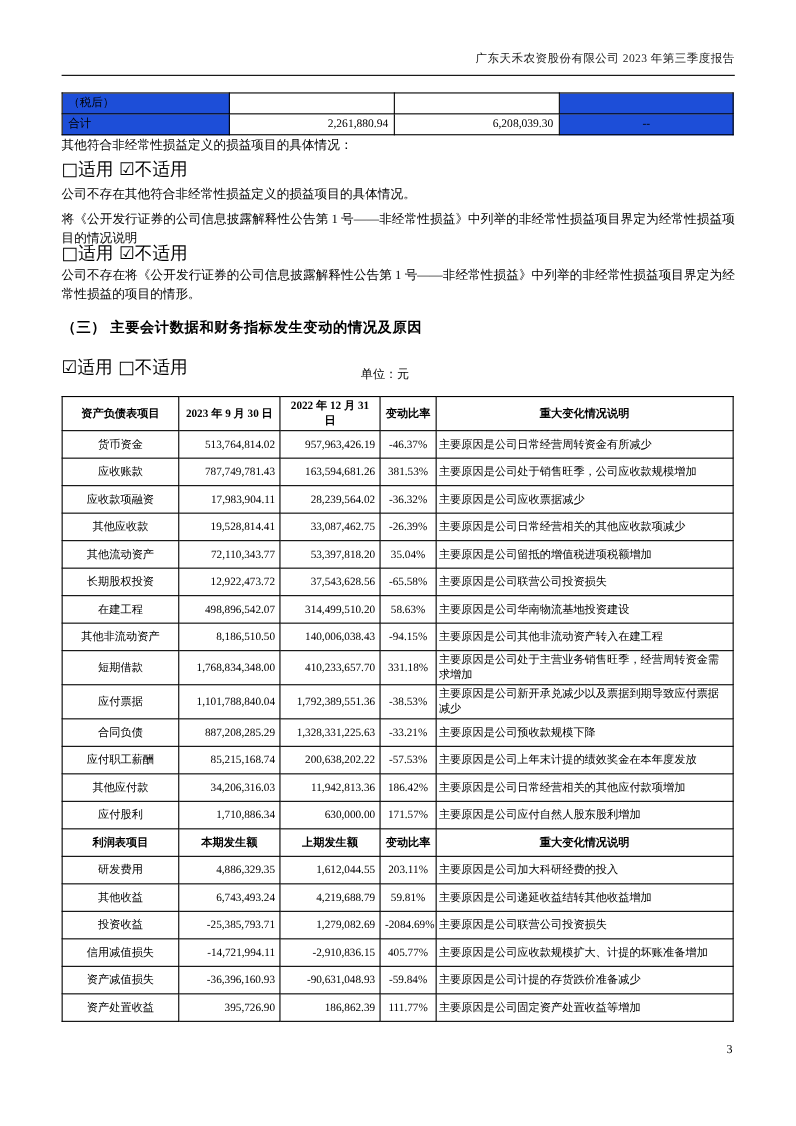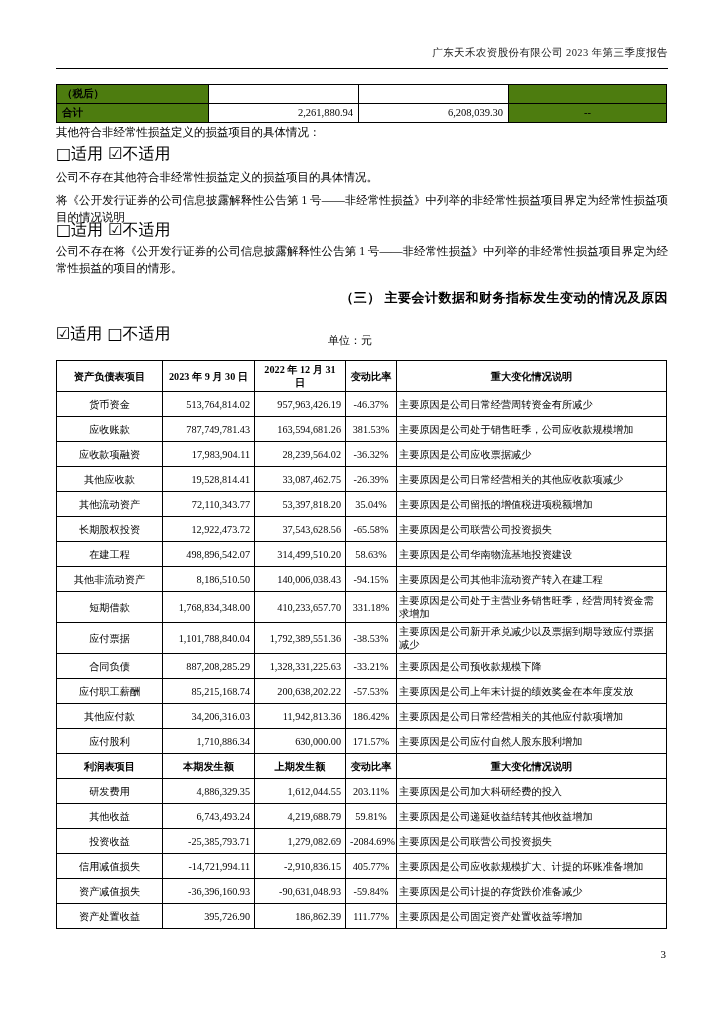--- a/index.html
+++ b/index.html
@@ -52,21 +52,21 @@
     top: 84px;
     width: 610px;
   }
   .tbl-top td {
     border: 1px solid #000;
     height: 16px;
     padding: 1px 5px;
     line-height: 14px;
     vertical-align: middle;
   }
-  .shaded { background: #4d7c0f; font-weight: bold; }
+  .shaded { background: #1d4ed8; }
   .num { text-align: right; }
   .ctr { text-align: center; }
 
   
   .para {
     position: absolute;
     left: 56px;
     width: 612px;
     font-size: 11.5px;
     line-height: 17px;
@@ -169,21 +169,21 @@
   <div class="para" style="top:169px;">公司不存在其他符合非经常性损益定义的损益项目的具体情况。</div>
 
   <div class="para" style="top:192px;">将《公开发行证券的公司信息披露解释性公告第 1 号——非经常性损益》中列举的非经常性损益项目界定为经常性损益项目的情况说明</div>
 
   <div class="para" style="top:221px;">
     <span class="small-box">□适用 </span><span class="small-box">☑不适用</span>
   </div>
 
   <div class="para" style="top:243px;">公司不存在将《公开发行证券的公司信息披露解释性公告第 1 号——非经常性损益》中列举的非经常性损益项目界定为经常性损益的项目的情形。</div>
 
-  <div class="section-title" style="top:289px;text-align:right;">（三） 主要会计数据和财务指标发生变动的情况及原因</div>
+  <div class="section-title" style="top:289px;">（三） 主要会计数据和财务指标发生变动的情况及原因</div>
 
   <div class="para" style="top:325px;">
     <span class="small-box">☑适用 </span><span class="small-box">□不适用</span>
   </div>
 
   <div class="unit-label" style="top:333px;">单位：元</div>
 
   <table class="tbl-main">
     <colgroup>
       <col style="width:106px">

